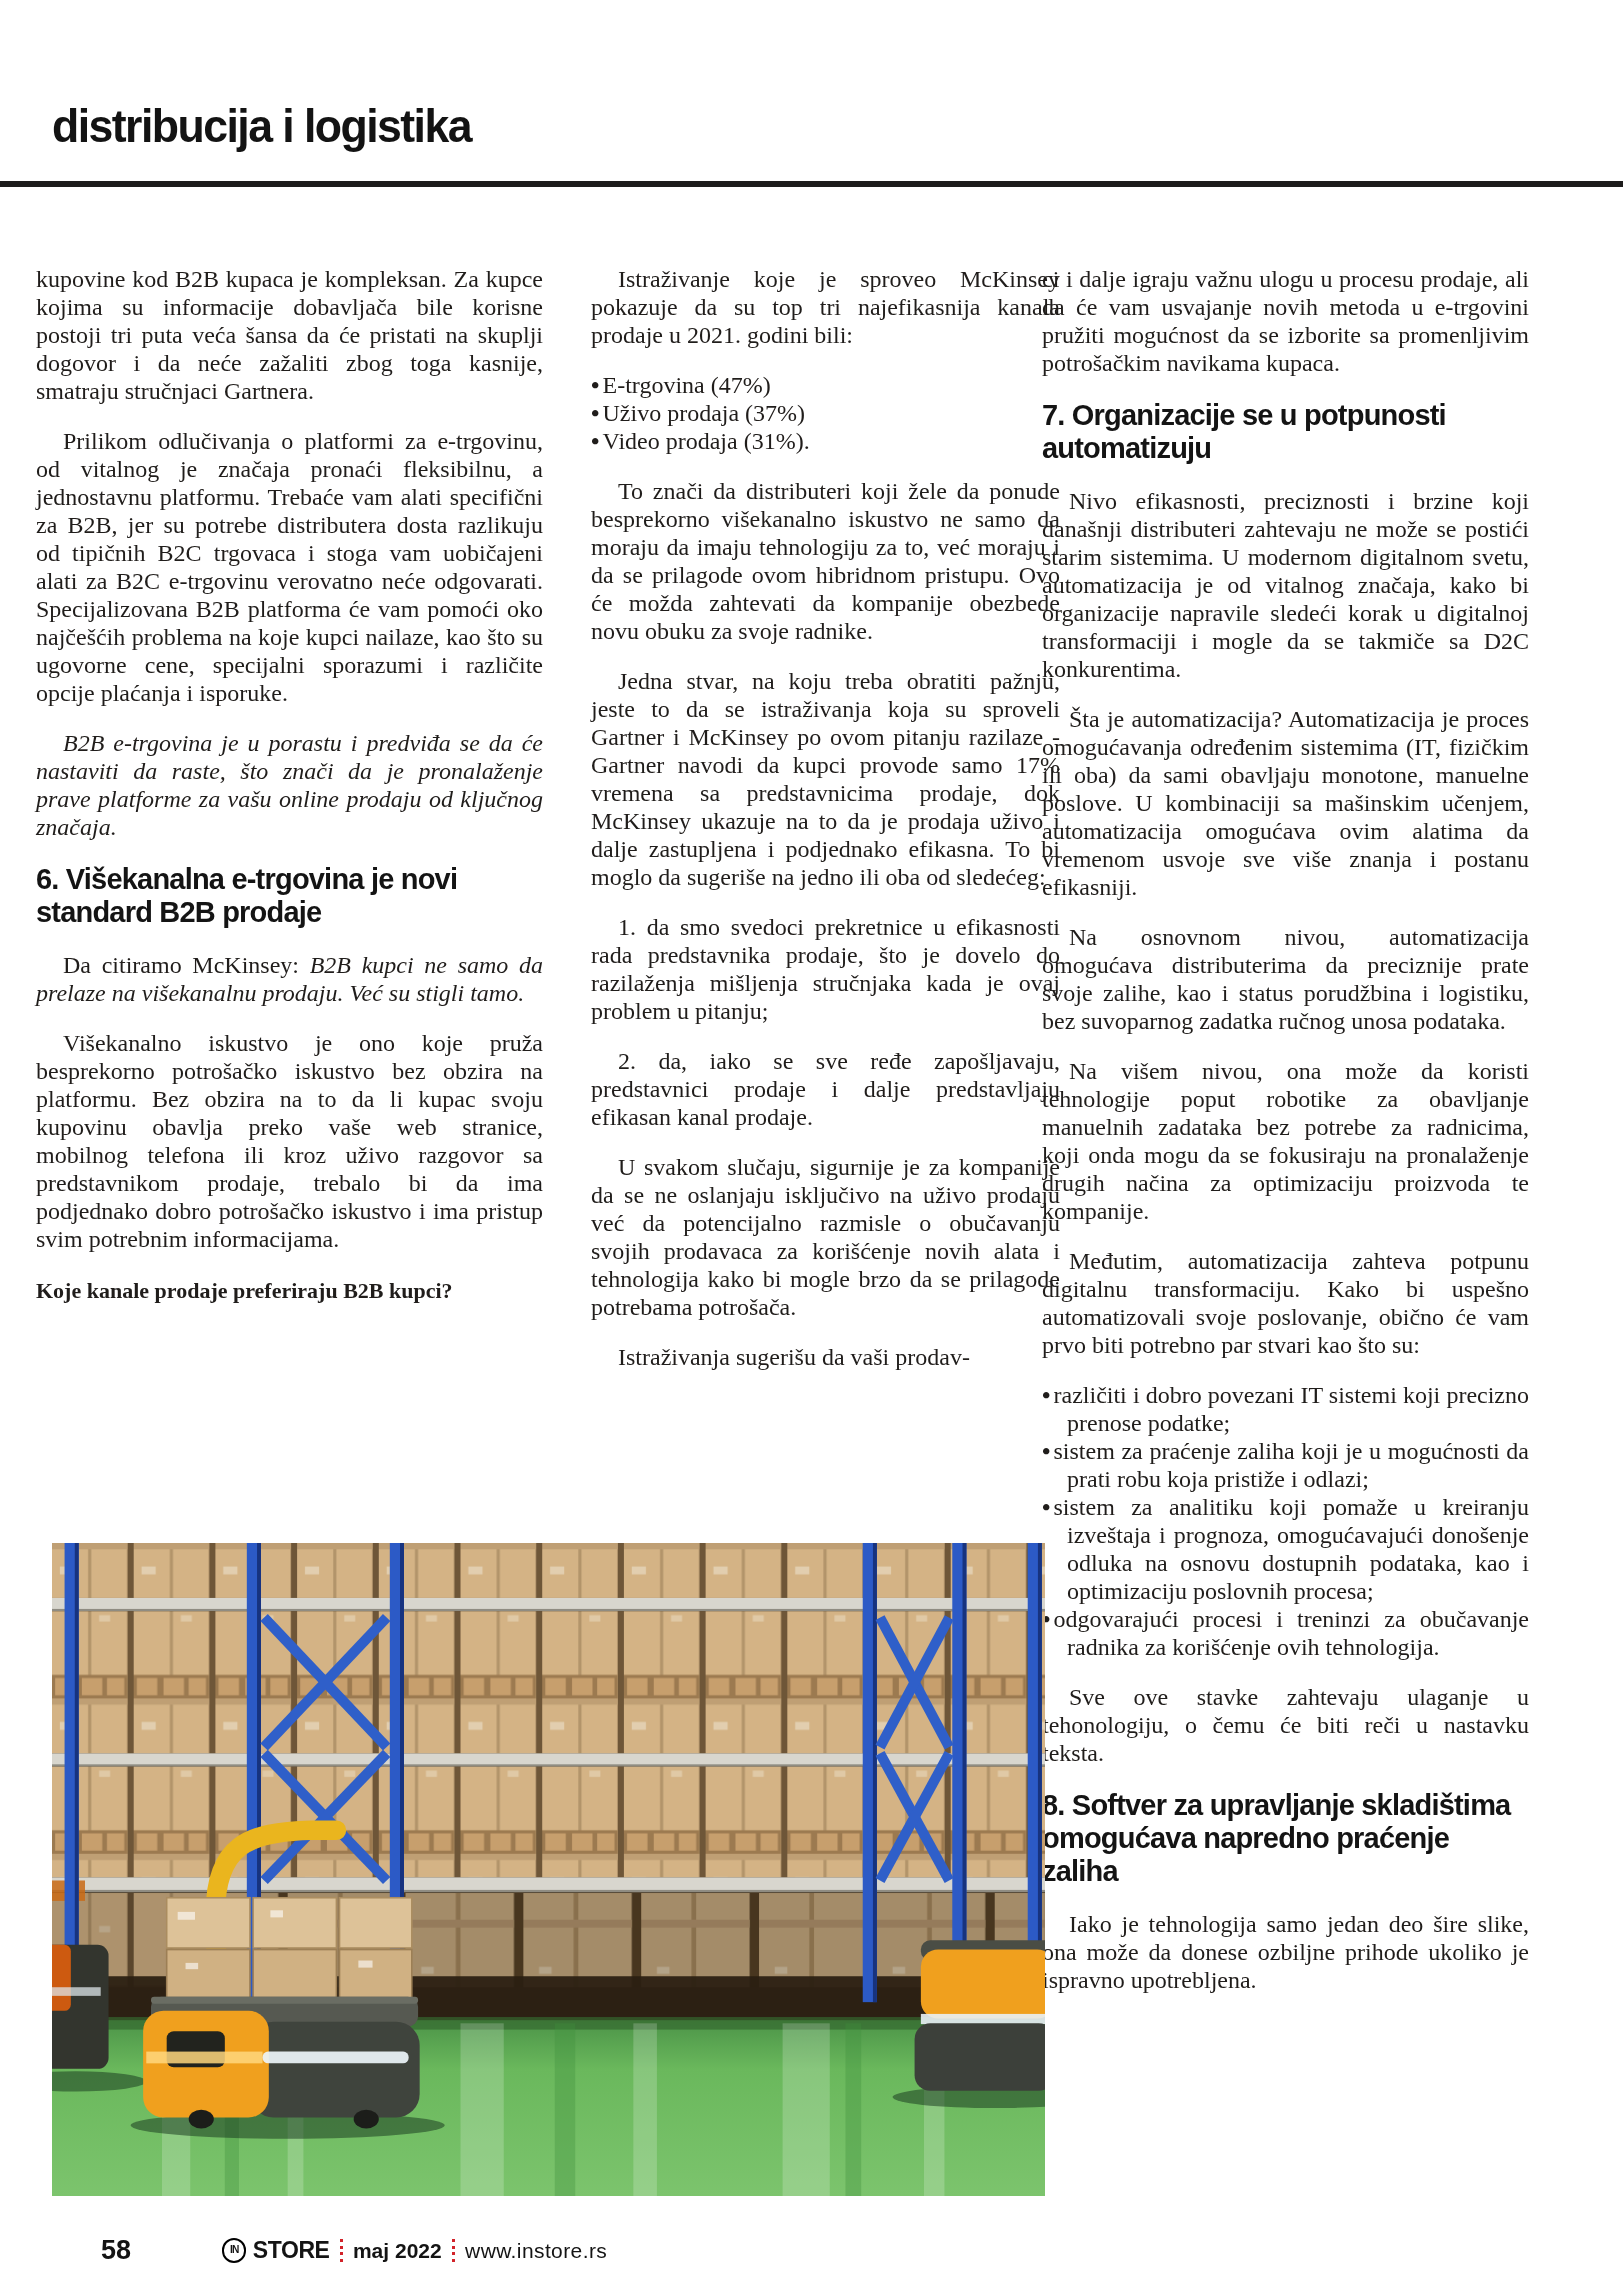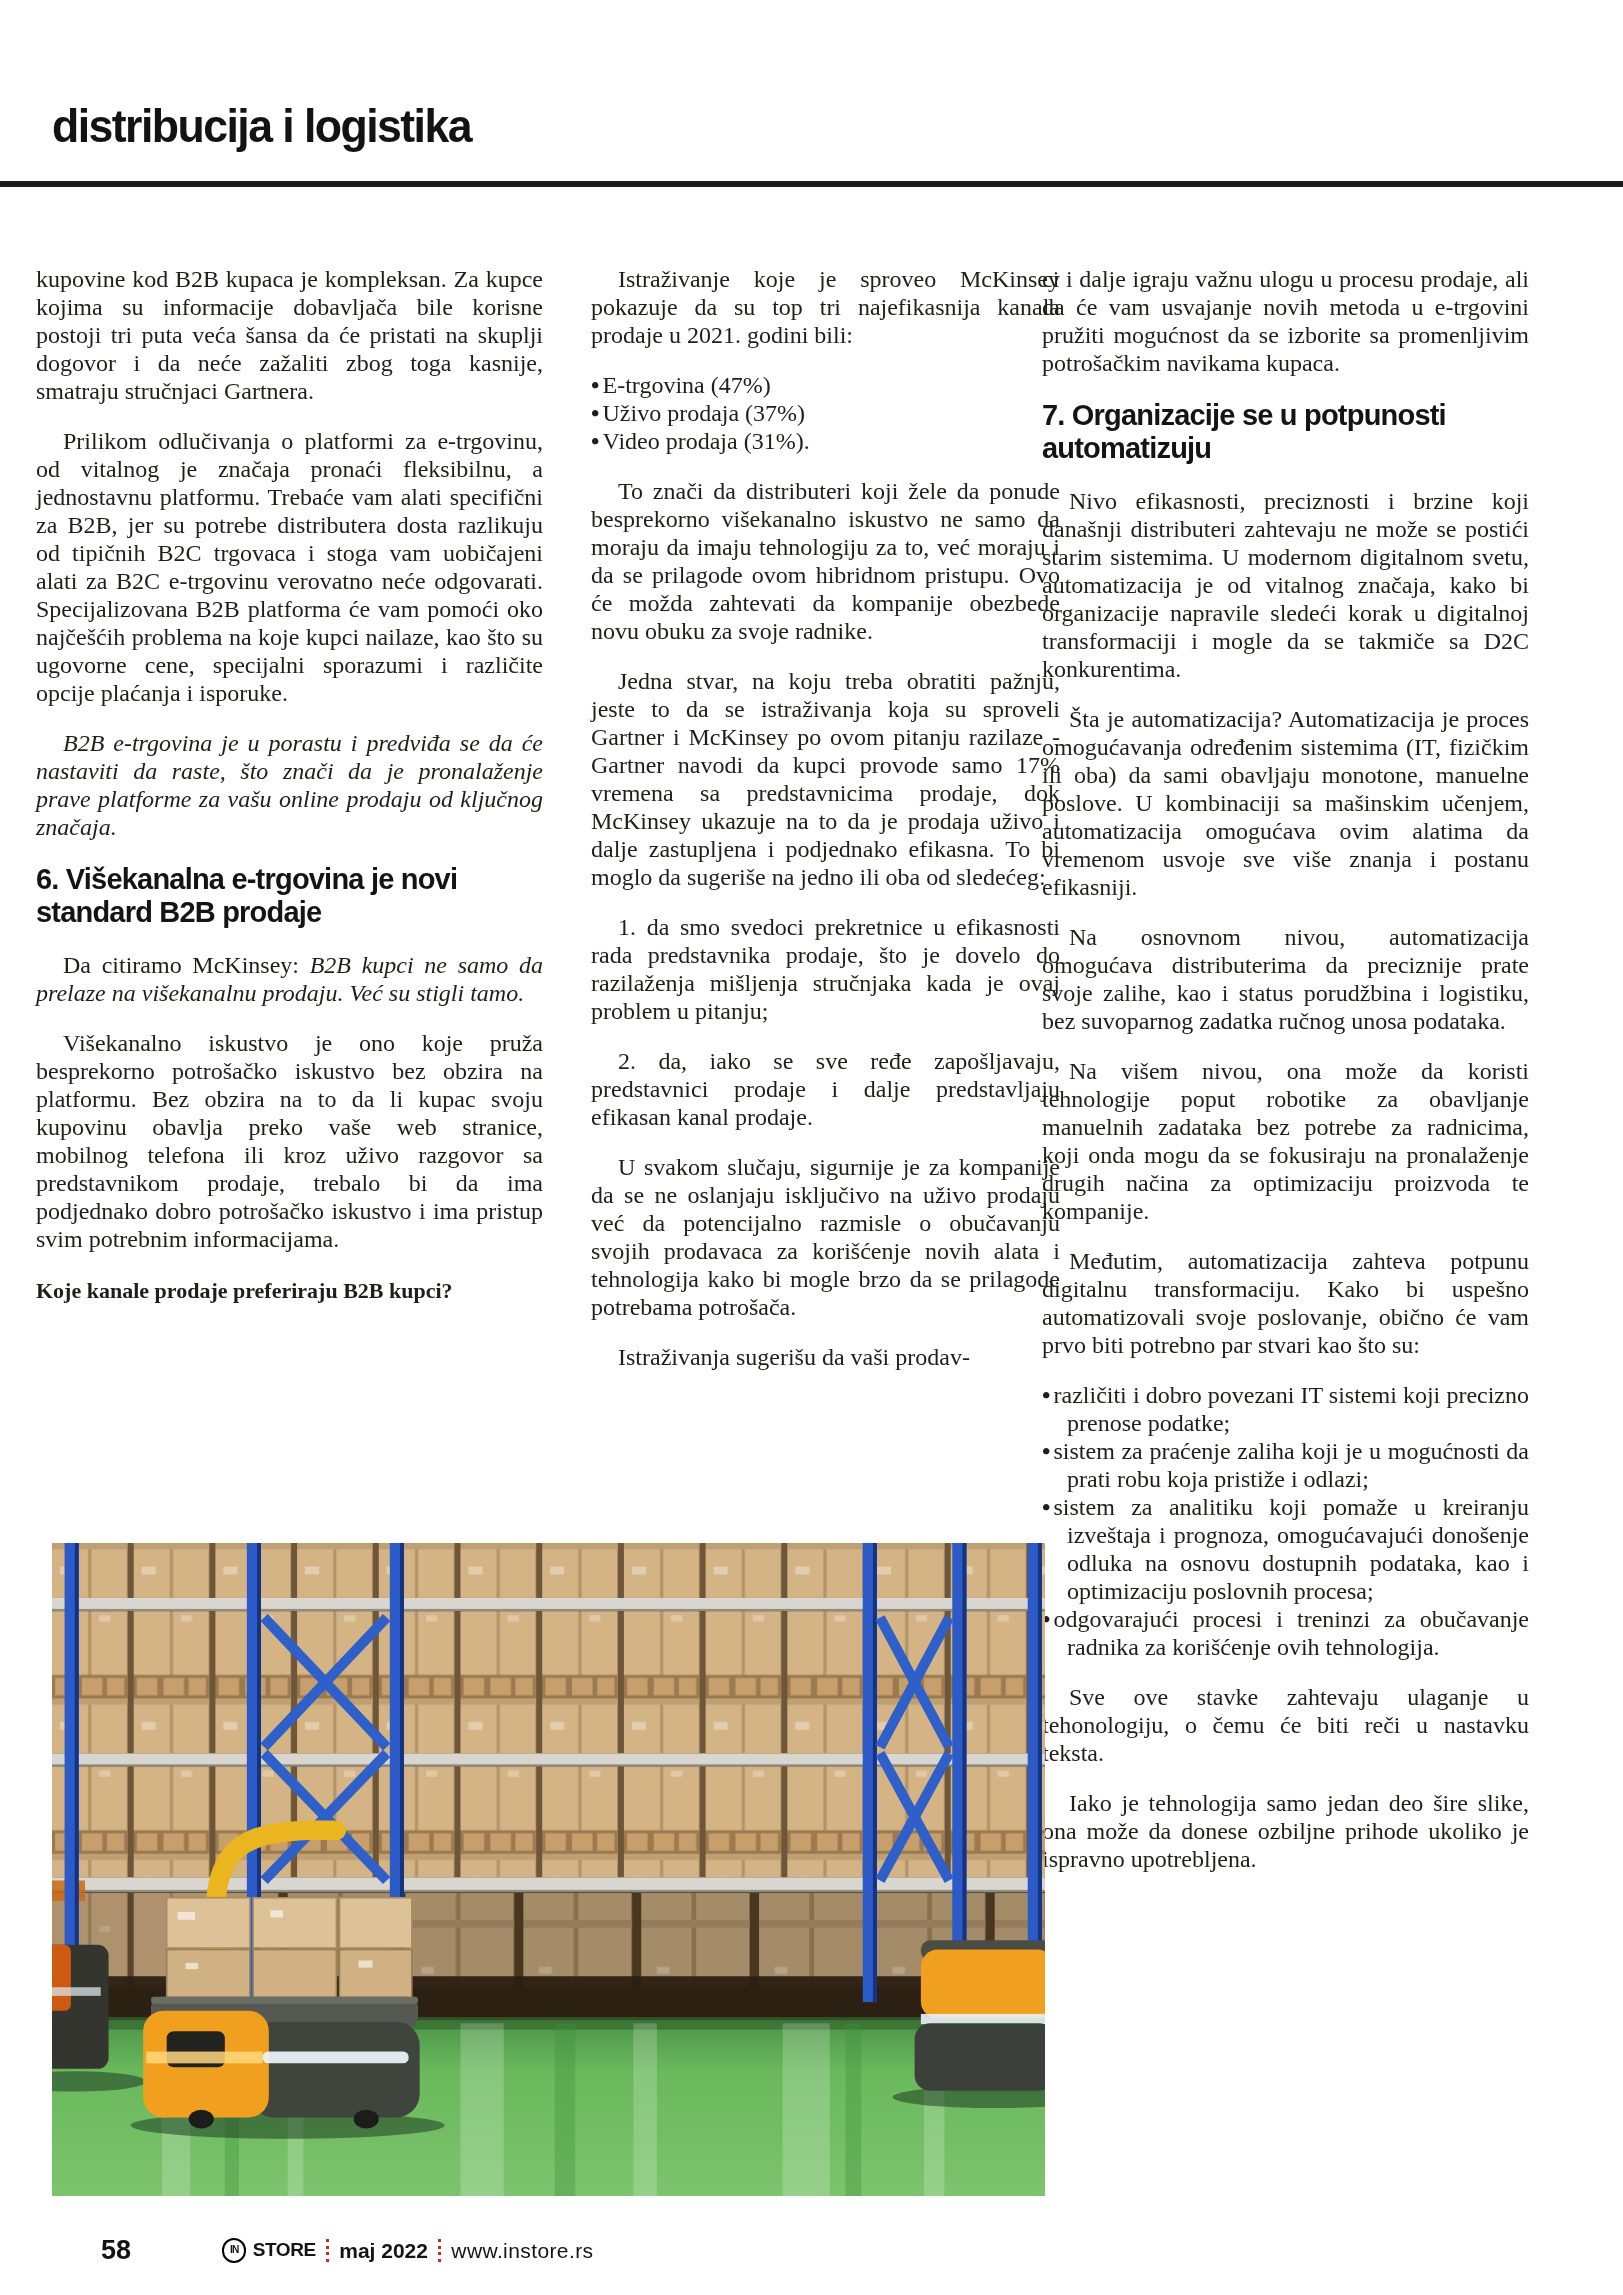--- a/index.html
+++ b/index.html
@@ -33,21 +33,21 @@
   .photo svg{display:block;width:100%;height:100%;}
 
   
   .footer{position:absolute;left:101px;top:2233px;height:35px;display:flex;align-items:center;
           font-family:"Liberation Sans",sans-serif;color:#141414;}
   .pageno{font-size:27px;font-weight:bold;}
   .logo{display:flex;align-items:center;margin-left:91px;}
   .logo-circle{width:20.4px;height:20.4px;border:2.4px solid #000;border-radius:50%;display:flex;
                align-items:center;justify-content:center;font-size:10.2px;font-weight:bold;
                letter-spacing:-0.8px;line-height:1;}
-  .logo-store{font-size:19px;font-weight:bold;letter-spacing:-0.4px;margin-left:6.3px;}
+  .logo-store{font-size:23px;font-weight:bold;letter-spacing:-0.4px;margin-left:6.3px;}
   .fdiv{height:23.6px;width:0;border-left:3.1px dotted #d2232a;margin:0 10.2px;}
   .issue{font-size:21px;font-weight:bold;}
   .site{font-size:21px;letter-spacing:0.4px;}
 </style>
 </head>
 <body>
 
 <div class="page">
 
   <div class="masthead">distribucija i logistika</div>
@@ -86,20 +86,21 @@
     <p class="ind">Na osnovnom nivou, automatizacija omogućava distributerima da preciznije prate svoje zalihe, kao i status porudžbina i logistiku, bez suvoparnog zadatka ručnog unosa podataka.</p>
     <p class="ind">Na višem nivou, ona može da koristi tehnologije poput robotike za obavljanje manuelnih zadataka bez potrebe za radnicima, koji onda mogu da se fokusiraju na pronalaženje drugih načina za optimizaciju proizvoda te kompanije.</p>
     <p class="ind">Međutim, automatizacija zahteva potpunu digitalnu transformaciju. Kako bi uspešno automatizovali svoje poslovanje, obično će vam prvo biti potrebno par stvari kao što su:</p>
     <div class="blist">
       <div class="bullet hang">različiti i dobro povezani IT sistemi koji precizno prenose podatke;</div>
       <div class="bullet hang">sistem za praćenje zaliha koji je u mogućnosti da prati robu koja pristiže i odlazi;</div>
       <div class="bullet hang">sistem za analitiku koji pomaže u kreiranju izveštaja i prognoza, omogućavajući donošenje odluka na osnovu dostupnih podataka, kao i optimizaciju poslovnih procesa;</div>
       <div class="bullet hang">odgovarajući procesi i treninzi za obučavanje radnika za korišćenje ovih tehnologija.</div>
     </div>
     <p class="ind">Sve ove stavke zahtevaju ulaganje u tehonologiju, o čemu će biti reči u nastavku teksta.</p>
+    <p class="h-sans">8. Softver za upravljanje skladištima omogućava napredno praćenje zaliha</p>
     <p class="ind">Iako je tehnologija samo jedan deo šire slike, ona može da donese ozbiljne prihode ukoliko je ispravno upotrebljena.</p>
   </div>
 
   <div class="photo">
     <svg viewBox="0 0 1264 832" preserveAspectRatio="none">
       <defs>
         <linearGradient id="floorg" x1="0" y1="0" x2="0" y2="1">
           <stop offset="0" stop-color="#4c9448"></stop>
           <stop offset="0.28" stop-color="#6ab85c"></stop>
           <stop offset="1" stop-color="#7cc46d"></stop>

